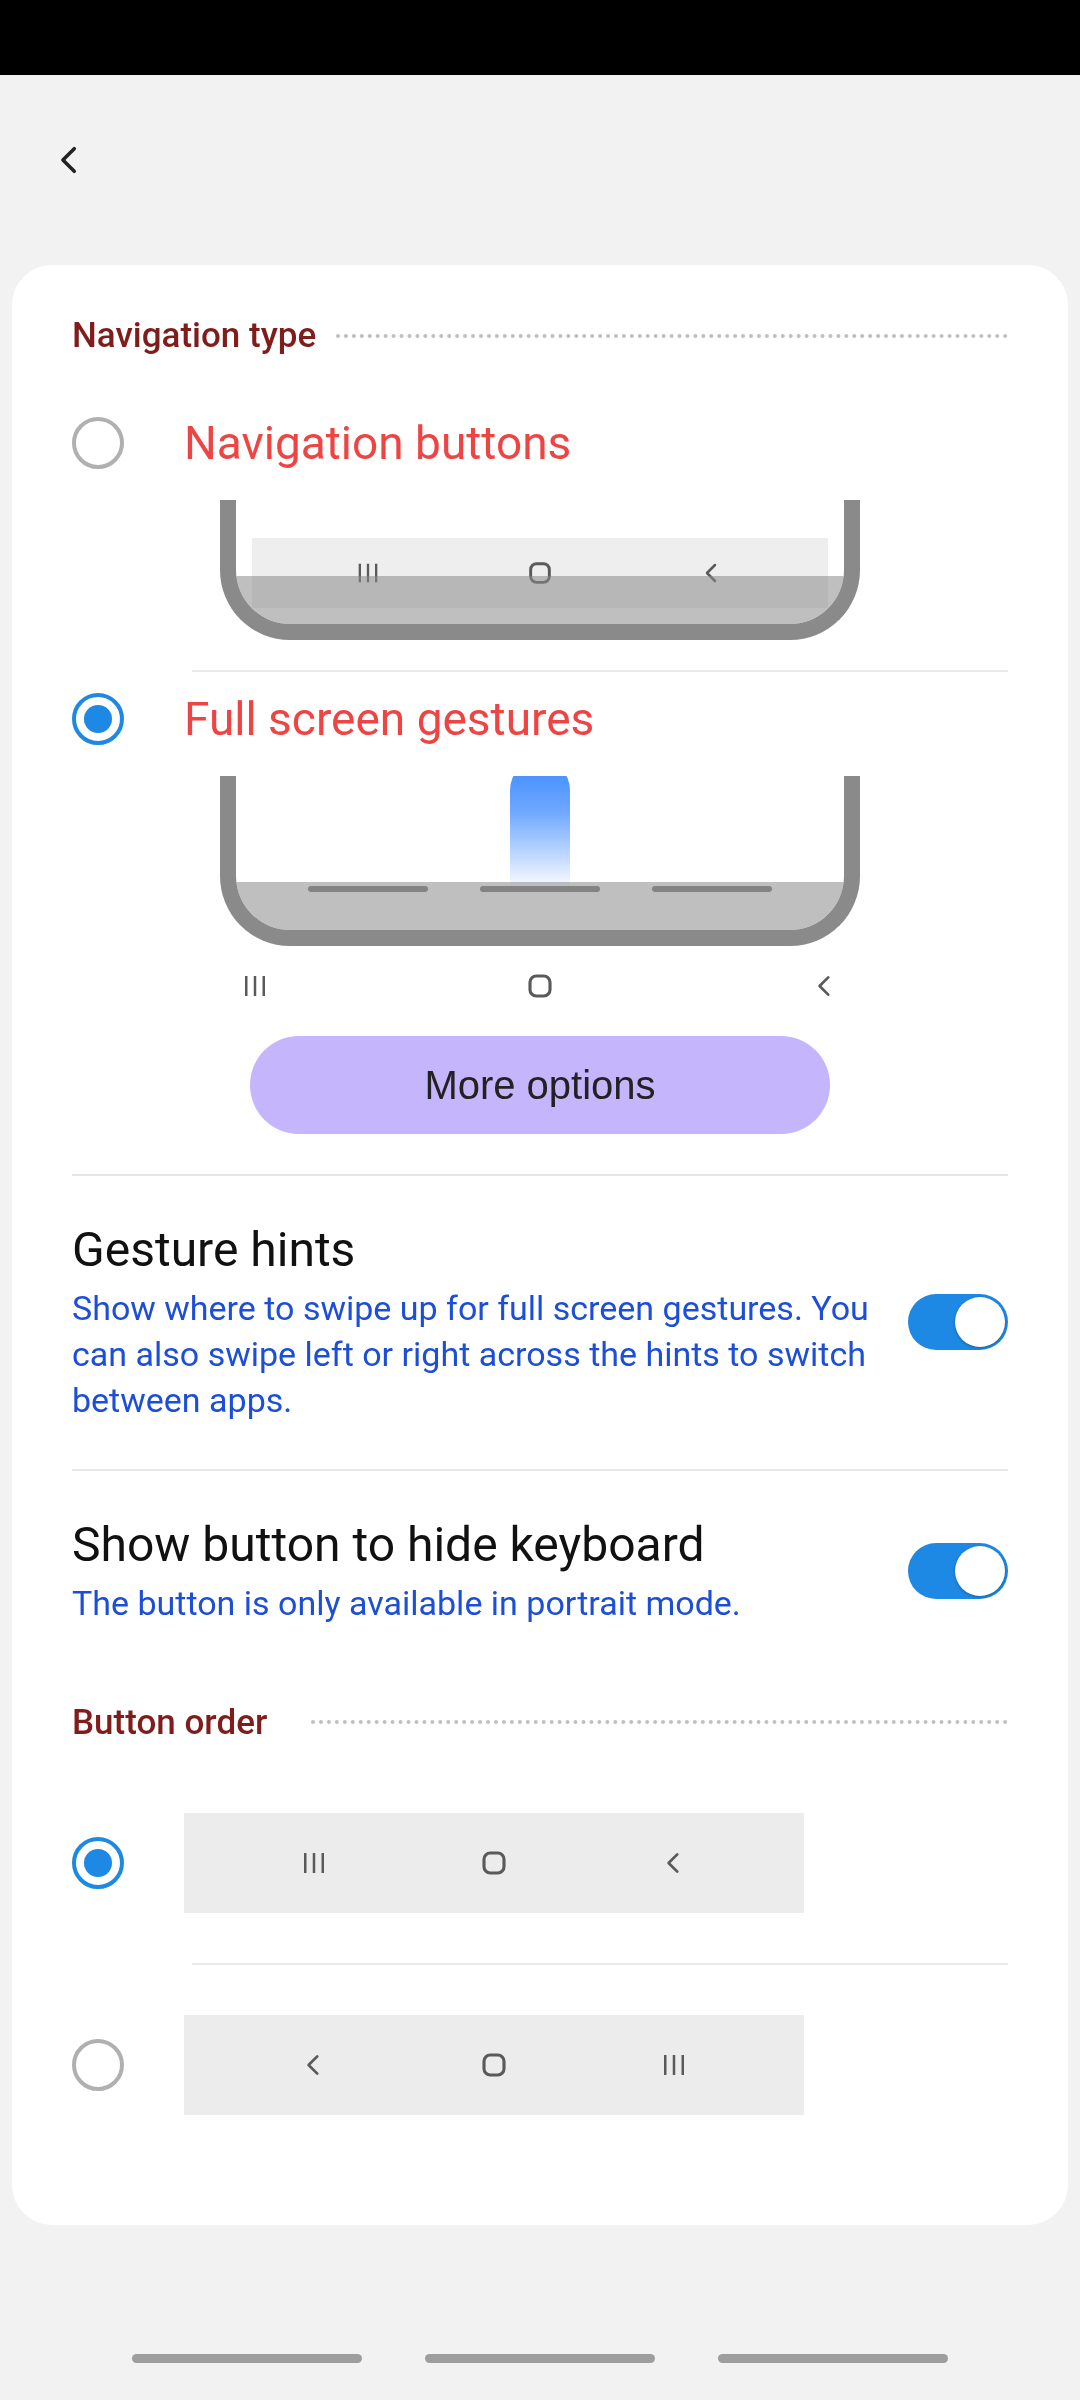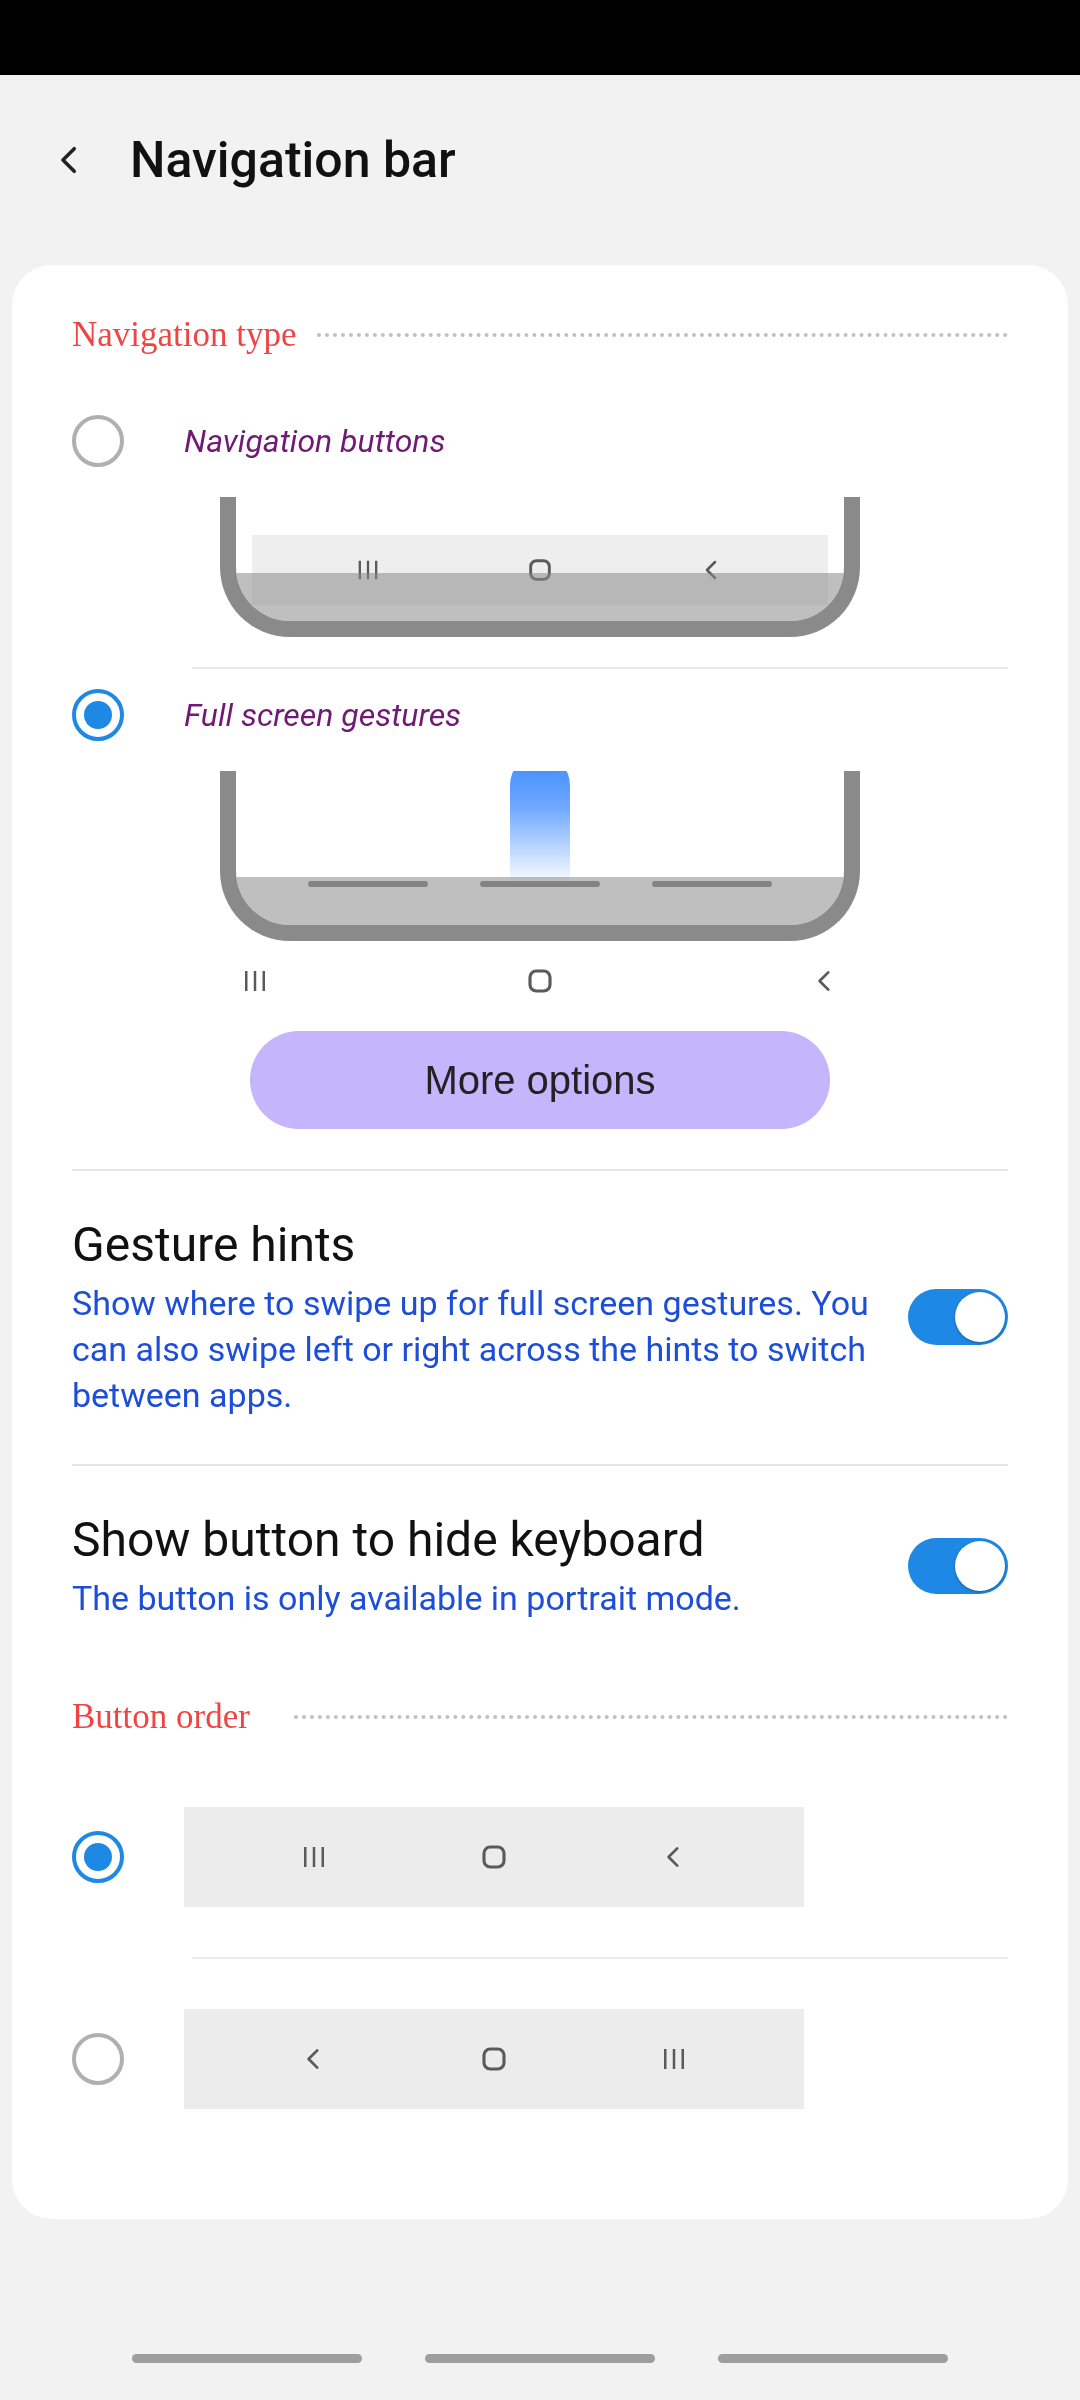--- a/index.html
+++ b/index.html
@@ -3,27 +3,27 @@
 <meta charset="utf-8">
 <style>
   * { box-sizing: border-box; margin: 0; padding: 0; }
   html, body { width: 1080px; height: 2400px; font-family: -apple-system, "Segoe UI", Roboto, sans-serif; background: #f2f2f2; overflow: hidden; }
   .status-bar { height: 75px; background: #000; }
   .app-bar { height: 170px; display: flex; align-items: center; padding: 0 50px; gap: 40px; }
   .back-chevron { width: 40px; height: 40px; display: flex; align-items: center; justify-content: center; }
   .app-title { font-size: 50px; font-weight: 500; color: #111; }
   .card { background: #fff; margin: 20px 12px 0 12px; border-radius: 40px; padding: 30px 0 80px 0; }
   .section-header { display: flex; align-items: center; padding: 20px 60px 40px 60px; gap: 20px; }
-  .section-header-text { font-size: 35px; color: #ef4444; font-weight: 500; white-space: nowrap; font-family: Liberation Serif, serif; }
+  .section-header-text { font-size: 35px; color: #7f1d1d; font-weight: 500; white-space: nowrap; }
   .section-header-dots { flex: 1; border-top: 4px dotted #c0c0c0; }
   .radio-row { display: flex; align-items: center; padding: 20px 60px; gap: 60px; }
   .radio-circle { width: 52px; height: 52px; border-radius: 50%; border: 4px solid #b0b0b0; flex-shrink: 0; position: relative; }
   .radio-circle.checked { border-color: #1e88e5; }
   .radio-circle.checked::after { content: ""; position: absolute; left: 50%; top: 50%; transform: translate(-50%,-50%); width: 28px; height: 28px; border-radius: 50%; background: #1e88e5; }
-  .radio-label { font-size: 32px; color: #701a75; font-style: italic; }
+  .radio-label { font-size: 46px; color: #ef4444; }
   .illus-wrap { display: flex; justify-content: center; padding: 10px 0 30px 0; }
   .phone-frame { width: 640px; position: relative; }
   .phone-bottom { height: 140px; border: 16px solid #8a8a8a; border-top: none; border-radius: 0 0 70px 70px; background: #fff; position: relative; overflow: hidden; }
   .phone-bottom::after { content:""; position:absolute; left:0; right:0; bottom:0; height:48px; background:#8a8a8a; opacity:.55; }
   .phone-bottom.gest { height: 170px; }
   .nav-bar-area { position: absolute; left: 16px; right: 16px; bottom: 16px; height: 70px; background: #eeeeee; display: flex; align-items: center; justify-content: space-around; padding: 0 30px; }
   .nav-glyph { width: 40px; height: 40px; display:flex; align-items:center; justify-content:center; color:#5a5a5a; }
   .gest-hints { position: absolute; left: 16px; right: 16px; bottom: 38px; display: flex; justify-content: space-around; padding: 0 30px; }
   .gest-hint { width: 120px; height: 6px; background: #7a7a7a; border-radius: 3px; }
   .gest-thumb { position:absolute; left:50%; transform:translateX(-50%); bottom:40px; width:60px; height:130px; border-radius:30px 30px 0 0; background:linear-gradient(to bottom, #3d8bff 0%, #6fa8ff 40%, rgba(109,168,255,0) 100%); }
@@ -49,21 +49,20 @@
 <body>
 
 <div class="status-bar"></div>
 
 <div class="app-bar">
   <div class="back-chevron">
     <svg width="34" height="34" viewBox="0 0 24 24" fill="none" stroke="#222" stroke-width="2.5" stroke-linecap="round" stroke-linejoin="round">
         <polyline points="15 4 7 12 15 20"></polyline>
       </svg>
   </div>
-  <div class="app-title">Navigation bar</div>
 </div>
 
 <div class="card">
 
   <div class="section-header">
     <span class="section-header-text">Navigation type</span>
     <span class="section-header-dots"></span>
   </div>
 
   <div class="radio-row">

